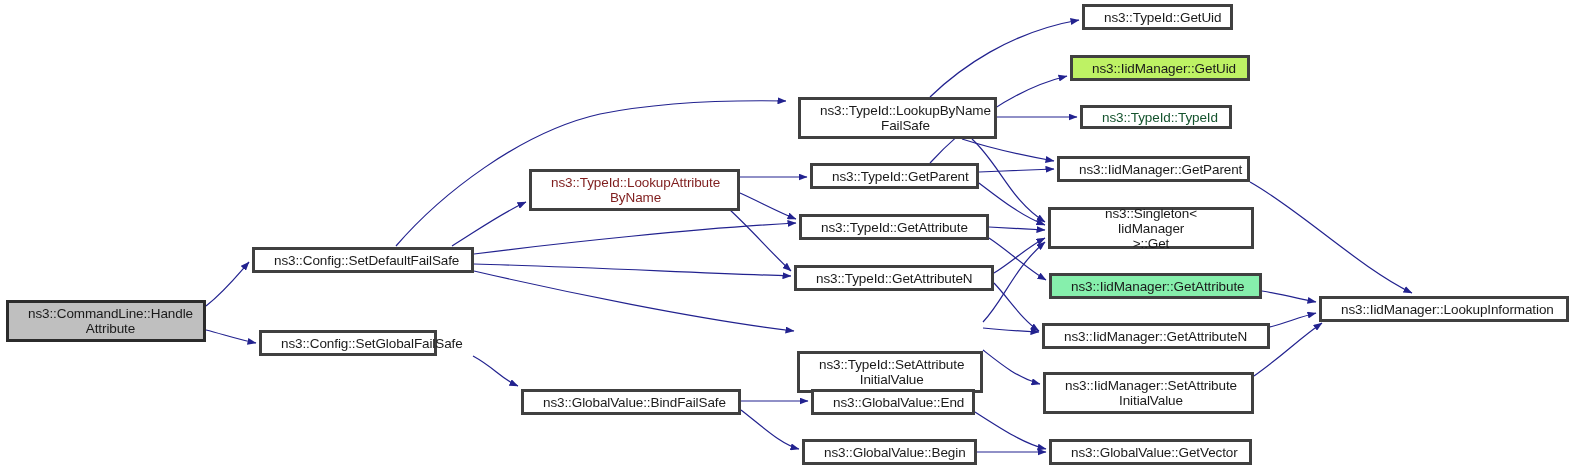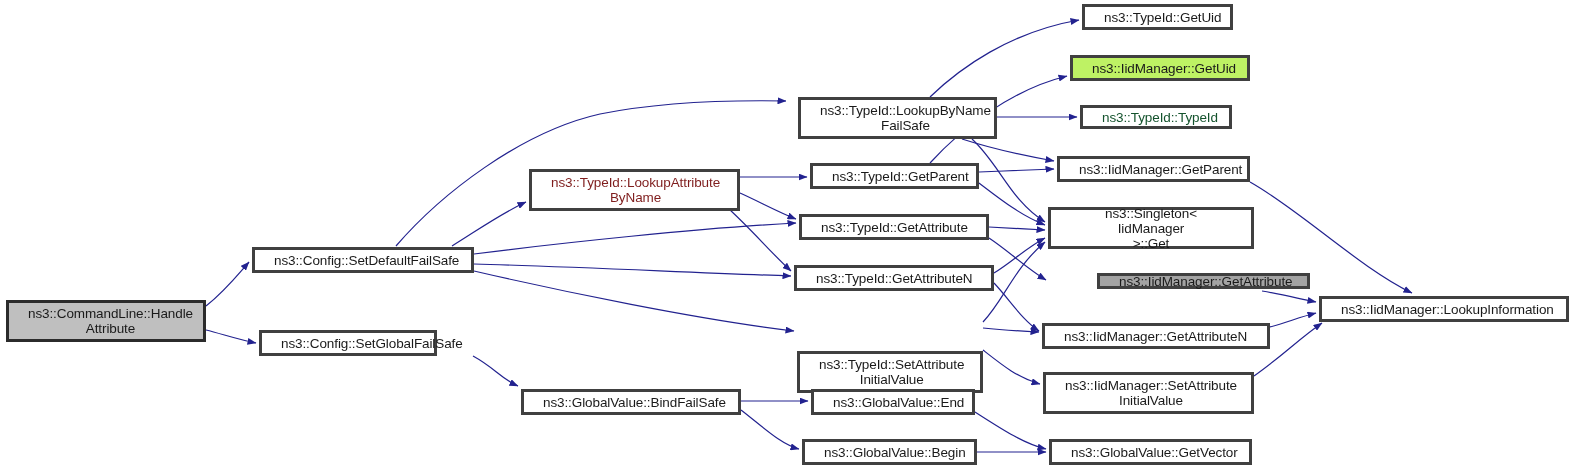--- a/index.html
+++ b/index.html
@@ -111,20 +111,20 @@
       <div class="node" style="left: 797px; top: 315px; width: 186px; height: 42px; border-color: rgb(64, 64, 64); background: rgb(255, 255, 255); color: rgb(26, 26, 26); margin-top: 36px;"><span class="node-label">ns3::TypeId::SetAttribute
 InitialValue</span></div>
       <div class="node" style="left: 811px; top: 389px; width: 164px; height: 26px; border-color: rgb(64, 64, 64); background: rgb(255, 255, 255); color: rgb(26, 26, 26);"><span class="node-label">ns3::GlobalValue::End</span></div>
       <div class="node" style="left: 802px; top: 439px; width: 175px; height: 26px; border-color: rgb(64, 64, 64); background: rgb(255, 255, 255); color: rgb(26, 26, 26);"><span class="node-label">ns3::GlobalValue::Begin</span></div>
       <div class="node" style="left: 1082px; top: 4px; width: 151px; height: 26px; border-color: rgb(64, 64, 64); background: rgb(255, 255, 255); color: rgb(26, 26, 26);"><span class="node-label">ns3::TypeId::GetUid</span></div>
       <div class="node" style="left: 1070px; top: 55px; width: 180px; height: 26px; border-color: rgb(64, 64, 64); background: #bef264; color: rgb(26, 26, 26);"><span class="node-label">ns3::IidManager::GetUid</span></div>
       <div class="node" style="left: 1080px; top: 105px; width: 152px; height: 24px; border-color: rgb(64, 64, 64); background: rgb(255, 255, 255); color: #14532d;"><span class="node-label">ns3::TypeId::TypeId</span></div>
       <div class="node" style="left: 1057px; top: 156px; width: 193px; height: 26px; border-color: rgb(64, 64, 64); background: rgb(255, 255, 255); color: rgb(26, 26, 26);"><span class="node-label">ns3::IidManager::GetParent</span></div>
       <div class="node" style="left: 1048px; top: 207px; width: 206px; height: 42px; border-color: rgb(64, 64, 64); background: rgb(255, 255, 255); color: rgb(26, 26, 26);"><span class="node-label">ns3::Singleton&lt; IidManager
 &gt;::Get</span></div>
-      <div class="node" style="left: 1049px; top: 273px; width: 213px; height: 16px; border-color: rgb(64, 64, 64); background: #a3a3a3; color: rgb(26, 26, 26); margin-left: 48px;"><span class="node-label">ns3::IidManager::GetAttribute</span></div>
+      <div class="node" style="left: 1049px; top: 273px; width: 213px; height: 26px; border-color: rgb(64, 64, 64); background: #86efac; color: rgb(26, 26, 26);"><span class="node-label">ns3::IidManager::GetAttribute</span></div>
       <div class="node" style="left: 1042px; top: 323px; width: 228px; height: 26px; border-color: rgb(64, 64, 64); background: rgb(255, 255, 255); color: rgb(26, 26, 26);"><span class="node-label">ns3::IidManager::GetAttributeN</span></div>
       <div class="node" style="left: 1043px; top: 372px; width: 211px; height: 42px; border-color: rgb(64, 64, 64); background: rgb(255, 255, 255); color: rgb(26, 26, 26);"><span class="node-label">ns3::IidManager::SetAttribute
 InitialValue</span></div>
       <div class="node" style="left: 1049px; top: 439px; width: 203px; height: 26px; border-color: rgb(64, 64, 64); background: rgb(255, 255, 255); color: rgb(26, 26, 26);"><span class="node-label">ns3::GlobalValue::GetVector</span></div>
       <div class="node" style="left: 1319px; top: 296px; width: 250px; height: 26px; border-color: rgb(64, 64, 64); background: rgb(255, 255, 255); color: rgb(26, 26, 26);"><span class="node-label">ns3::IidManager::LookupInformation</span></div>
     </div>
 </div>
 
 </body></html>

